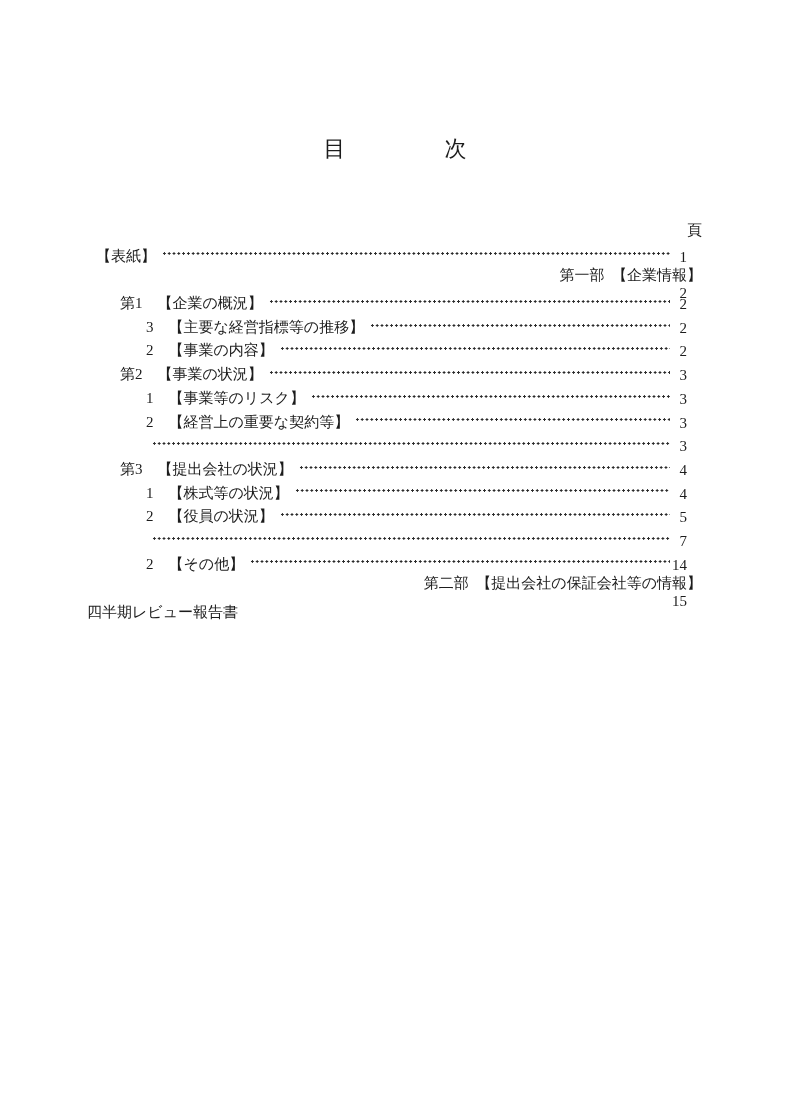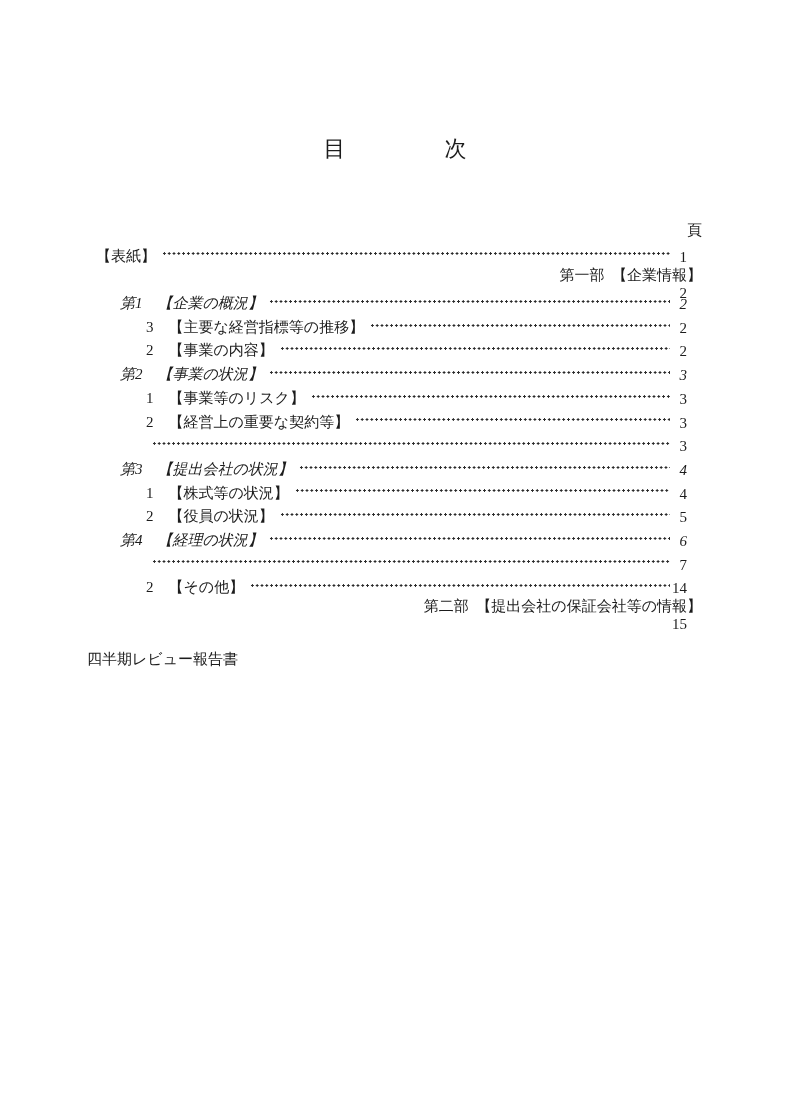--- a/index.html
+++ b/index.html
@@ -66,24 +66,24 @@
   .toc-row .pagenum {
     flex: 0 0 auto;
     width: 32px;
     box-sizing: border-box;
     padding-right: 15px;
     text-align: right;
     font-size: 15px;
   }
   .indent-0 { padding-left: 0; }
   .indent-1 { padding-left: 11px; flex-direction: column; }
-  .indent-2 { padding-left: 24px; font-style: italic; }
+  .indent-2 { padding-left: 24px; }
   .indent-3 { padding-left: 50px; }
   .doc-footer {
-    margin-top: 26px;
+    margin-top: 3px;
     font-size: 15px;
     line-height: 24px;
     white-space: pre;
   }
 </style>
 </head>
 <body>
 
 <div class="page">
 
@@ -148,25 +148,20 @@
         <div class="toc-row indent-3">
           <span class="label">1　【株式等の状況】</span>
           <span class="leader"></span>
           <span class="pagenum">4</span>
         </div>
         <div class="toc-row indent-3">
           <span class="label">2　【役員の状況】</span>
           <span class="leader"></span>
           <span class="pagenum">5</span>
         </div>
-        <div class="toc-row indent-2">
-          <span class="label">第4　【経理の状況】</span>
-          <span class="leader"></span>
-          <span class="pagenum">6</span>
-        </div>
         <div class="toc-row indent-3">
           <span class="leader"></span>
           <span class="pagenum">7</span>
         </div>
         <div class="toc-row indent-3">
           <span class="label">2　【その他】</span>
           <span class="leader"></span>
           <span class="pagenum">14</span>
         </div>
         <div class="toc-row indent-1">

